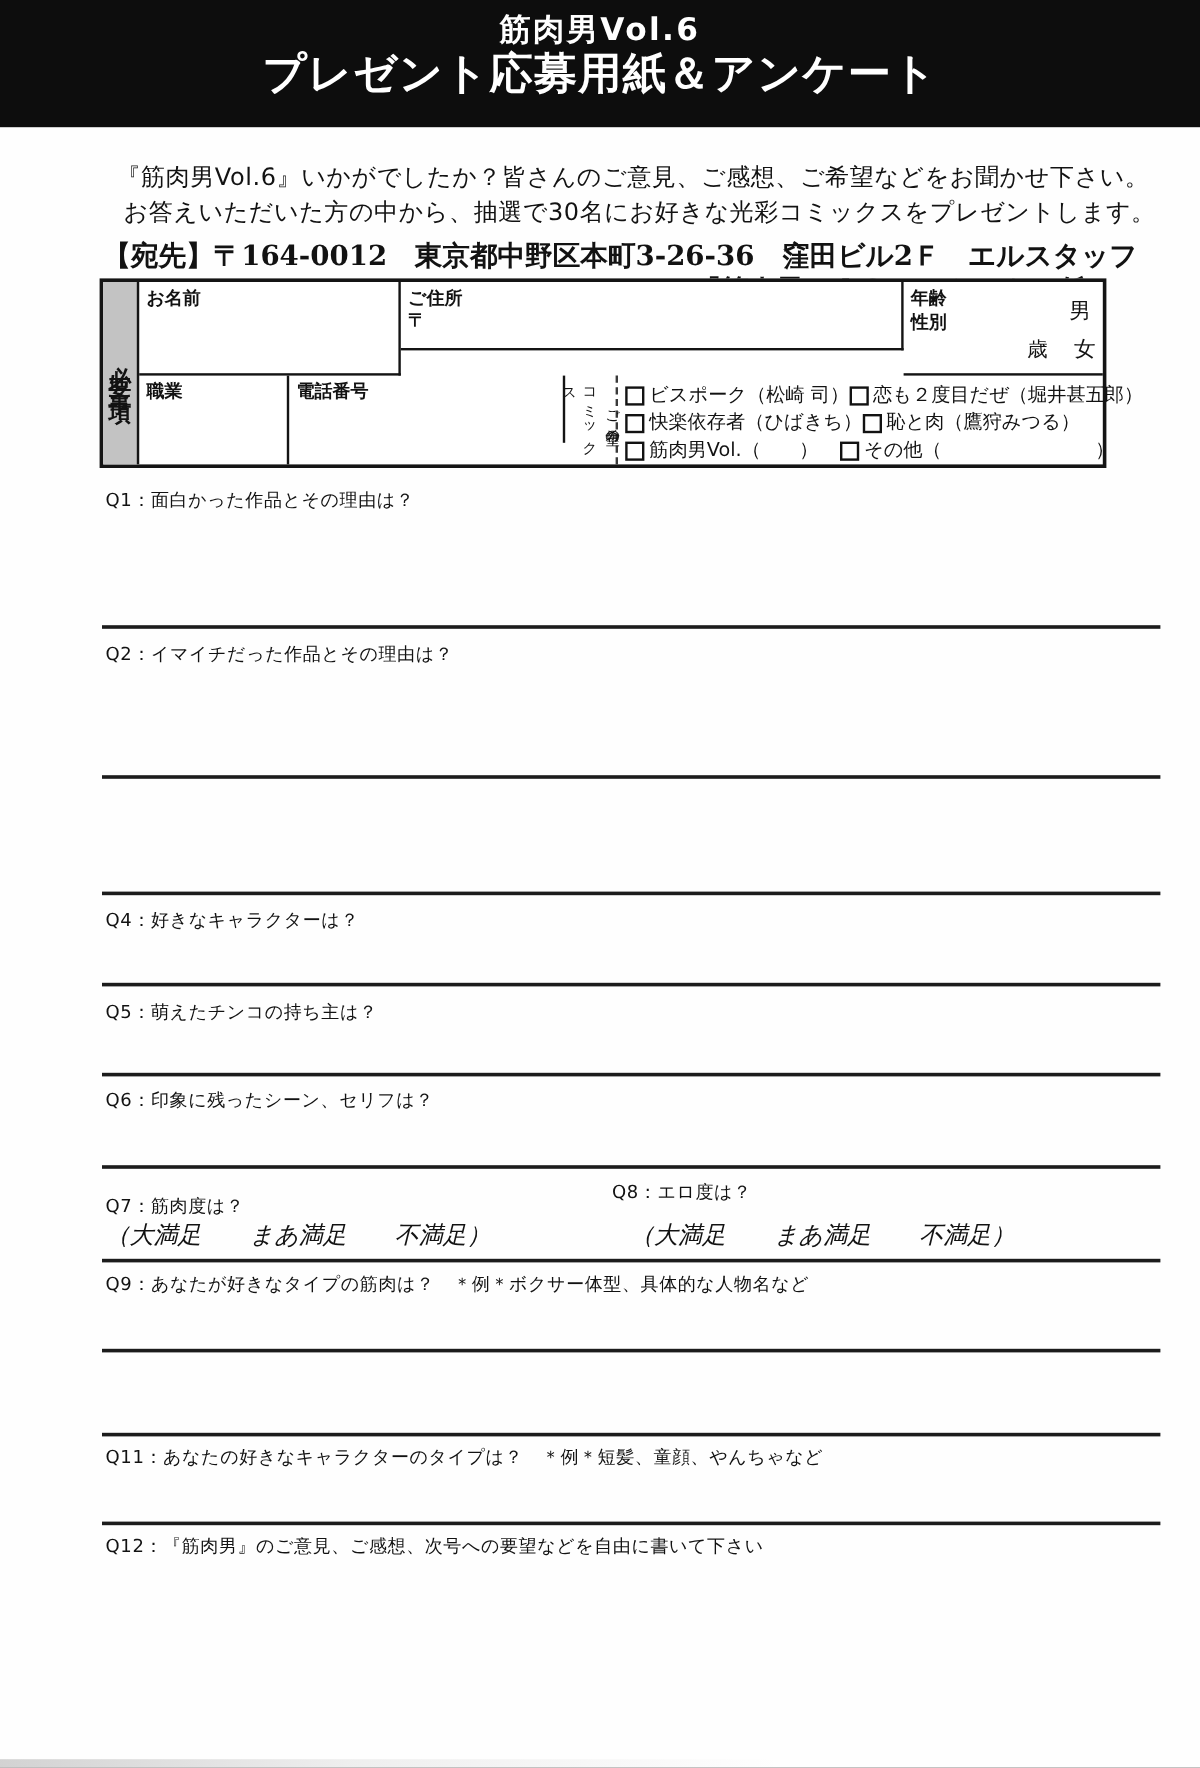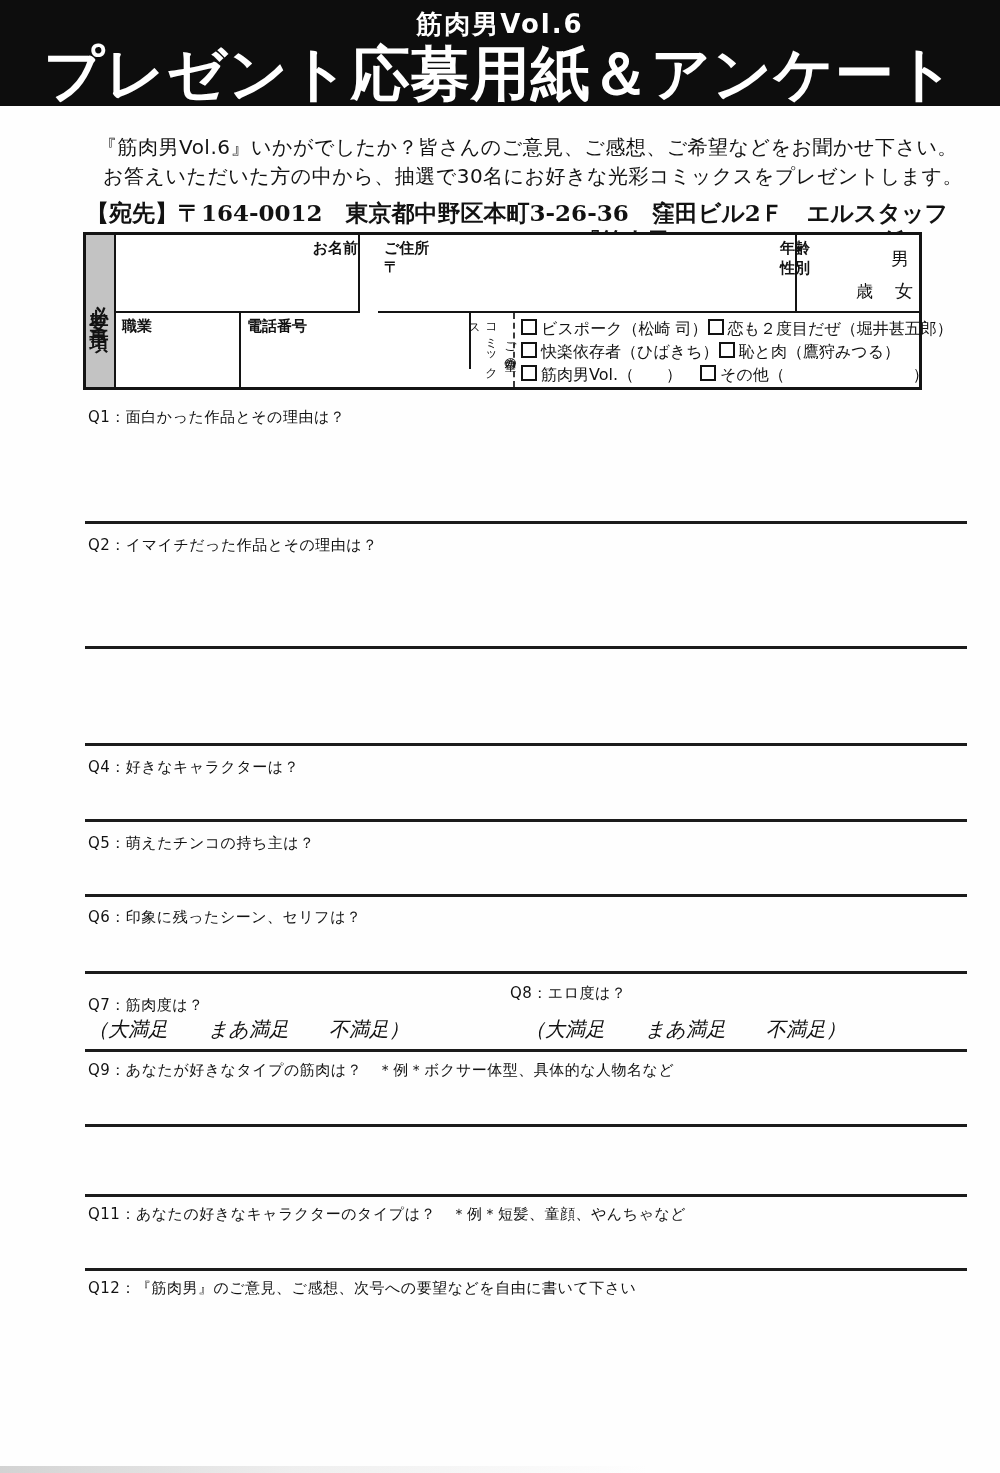--- a/index.html
+++ b/index.html
@@ -11,50 +11,50 @@
   }
   html,body{margin:0;padding:0;background:#9a9a9a;}
   .page{
     position:relative;width:1000px;height:1473px;margin:0 auto;
     background:#fefefe;overflow:hidden;
     font-family:"DejaVu Sans","Liberation Sans",sans-serif;color:#121212;
   }
   
   .banner{position:absolute;left:0;top:0;width:1000px;height:106px;background:var(--banner-bg);text-align:center;}
   .banner-sub{margin-top:7px;font-size:26px;font-weight:bold;color:var(--banner-text);letter-spacing:2px;}
-  .banner-main{margin-top:1px;font-size:59px;font-weight:bold;color:var(--banner-text);letter-spacing:1px;line-height:1.05;}
+  .banner-main{margin-top:1px;font-size:36px;font-weight:bold;color:var(--banner-text);letter-spacing:1px;line-height:1.05;}
   
   .intro{position:absolute;font-size:20px;letter-spacing:.5px;white-space:nowrap;}
   .intro.l1{left:97px;top:114px;}
   .intro.l2{left:103px;top:143px;}
   .addr{position:absolute;font-family:"DejaVu Serif","Liberation Serif",serif;font-weight:bold;font-size:23px;white-space:nowrap;}
   .addr.l1{left:86px;top:175px;}
   .addr.l2{right:95px;top:203px;}
   
   .ft{position:absolute;left:83px;top:232px;width:839px;height:158px;box-sizing:border-box;border:3px solid var(--border-color);background:#fff;}
   .ft > div{position:absolute;box-sizing:border-box;}
   .side{left:0;top:0;width:30px;height:152px;background:var(--side-label-bg);border-right:2px solid var(--border-color);
         display:flex;align-items:center;justify-content:center;}
   .side span{writing-mode:vertical-rl;text-orientation:upright;font-size:19px;font-weight:bold;letter-spacing:.55em;}
-  .c-name{left:30px;top:0;width:244px;height:78px;border-right:2px solid var(--border-color);border-bottom:2px solid var(--border-color);text-align:right;}
-  .c-addr{left:248px;top:0;width:419px;height:78px;border-right:2px solid var(--border-color);border-bottom:2px solid var(--border-color);margin-left:44px;}
-  .c-age{left:667px;top:0;width:166px;height:78px;border-bottom:2px solid var(--border-color);padding-left:21px;}
+  .c-name{left:30px;top:0;width:218px;height:78px;border-right:2px solid var(--border-color);border-bottom:2px solid var(--border-color);}
+  .c-addr{left:248px;top:0;width:419px;height:57px;border-right:2px solid var(--border-color);border-bottom:2px solid var(--border-color);}
+  .c-age{left:667px;top:0;width:166px;height:78px;border-bottom:2px solid var(--border-color);}
   .c-occ{left:30px;top:78px;width:125px;height:74px;border-right:2px solid var(--border-color);}
   .c-phone{left:155px;top:78px;width:230px;height:56px;border-right:2px solid var(--border-color);}
   .c-clabel{left:385px;top:78px;width:44px;height:74px;border-right:2px dashed #3a3a3a;
             display:flex;flex-direction:row-reverse;justify-content:center;align-items:center;gap:2px;padding:2px 0;}
   .c-clabel span{writing-mode:vertical-rl;text-orientation:upright;font-size:12px;letter-spacing:1px;}
   .c-comics{left:429px;top:78px;width:404px;height:74px;padding:5px 0 0 6px;font-size:16px;}
   .cl{font-size:15px;font-weight:bold;padding:3px 0 0 6px;line-height:1.35;}
   .postal{display:block;font-size:15px;font-weight:bold;padding-left:6px;}
   .c-age .male{position:absolute;right:10px;top:12px;font-size:18px;}
   .c-age .age-unit{position:absolute;right:46px;bottom:8px;font-size:17px;}
   .c-age .female{position:absolute;right:6px;bottom:8px;font-size:18px;}
   .opt-row{height:23px;display:flex;align-items:center;white-space:nowrap;}
-  .opt{display:inline-flex;align-items:flex-start;cursor:pointer;}
+  .opt{display:inline-flex;align-items:center;cursor:pointer;}
   .opt + .opt{margin-left:0;}
   .opt-row.r3 .opt + .opt{margin-left:18px;}
   .cb{display:inline-block;width:12px;height:12px;border:2px solid #121212;margin-right:4px;flex:0 0 auto;}
   
   .q{position:absolute;left:88px;font-size:15px;letter-spacing:.5px;white-space:nowrap;}
   .rule{position:absolute;left:85px;width:882px;height:3px;background:var(--rule-color);
         box-shadow:0 -4px 0 -2px rgba(70,70,70,.45);}
   .sat{position:absolute;font-size:20px;white-space:nowrap;font-style:italic;}
   .answer{position:absolute;left:85px;width:880px;}
   .q1{top:408px;}  .r1{top:521px;}

